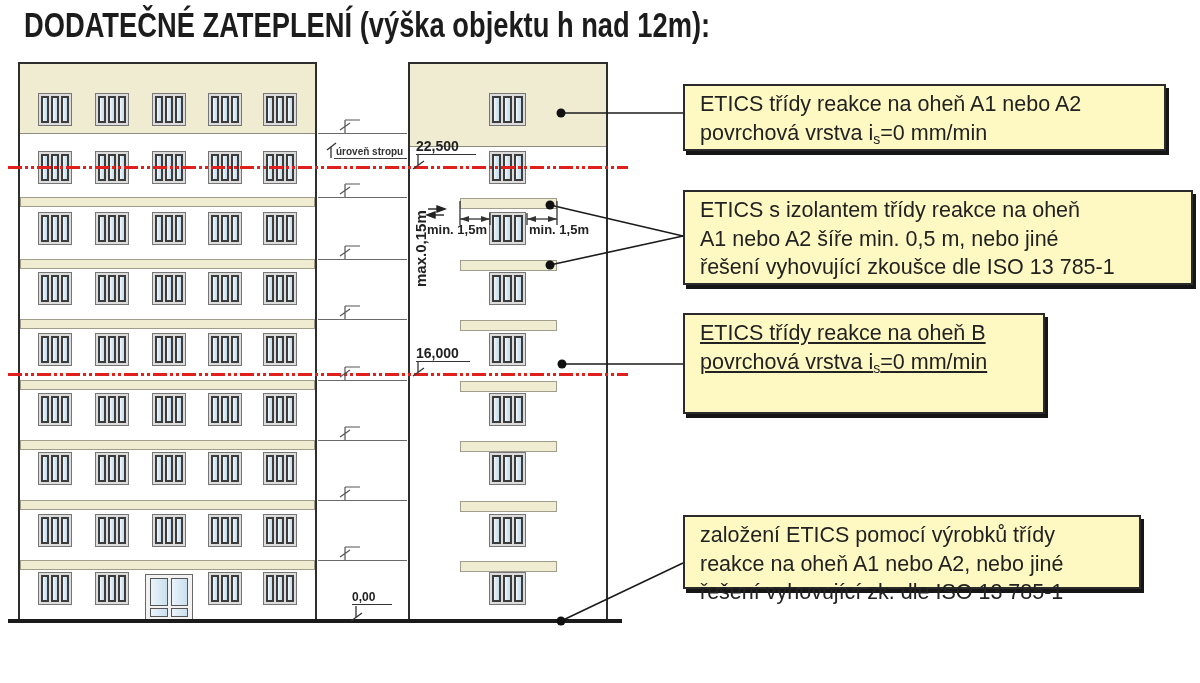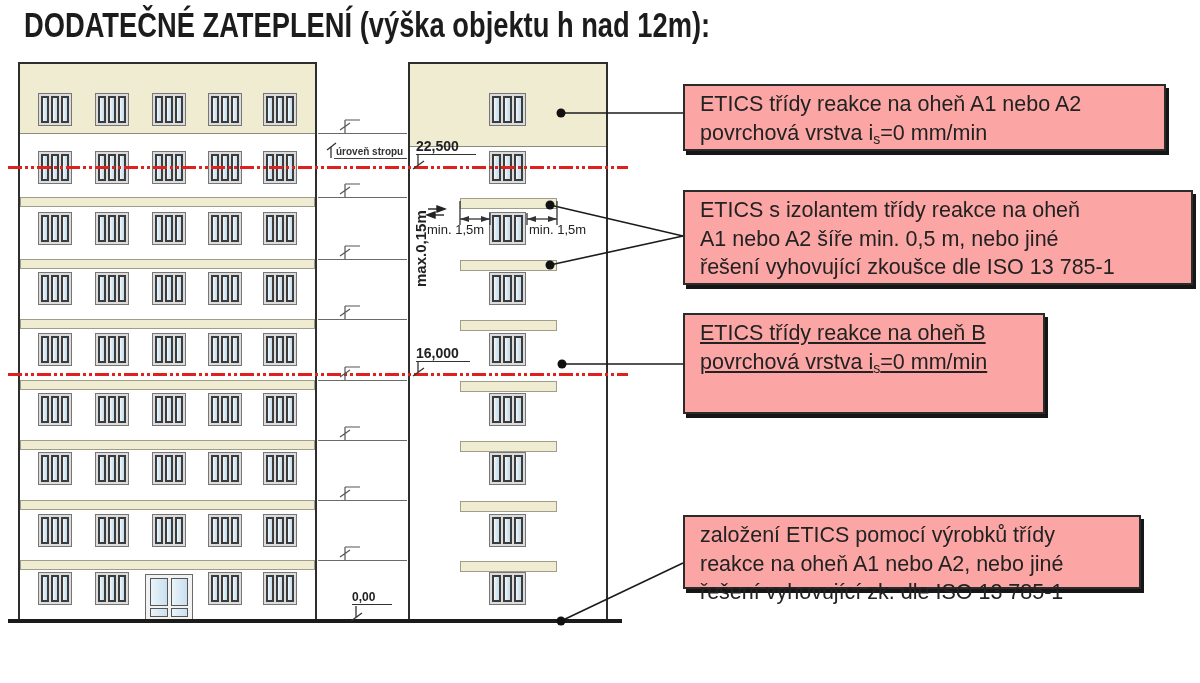--- a/index.html
+++ b/index.html
@@ -27,23 +27,23 @@
     background:repeating-linear-gradient(90deg,#e0201c 0 14px,rgba(0,0,0,0) 14px 17px,#e0201c 17px 20px,rgba(0,0,0,0) 20px 23px,#e0201c 23px 26px,rgba(0,0,0,0) 26px 29px);}
   #red1{top:166px;} #red2{top:373px;}
   .ground{position:absolute;left:8px;top:619px;width:614px;height:4px;background:#1b1b1b;}
   svg.overlay{position:absolute;left:0;top:0;pointer-events:none;}
   .dim{position:absolute;font-weight:bold;color:#222;white-space:nowrap;}
   #lbl22500{left:416px;top:138px;font-size:14px;border-bottom:1px solid #333;width:60px;}
   #lbl12000{left:416px;top:345px;font-size:14px;border-bottom:1px solid #333;width:54px;}
   #lbl000{left:352px;top:590px;font-size:12px;border-bottom:1px solid #333;width:40px;}
   #lblUroven{left:334px;top:146px;font-size:10px;border-bottom:1px solid #444;padding:0 4px 1px 2px;color:#333;}
   #lblMax{left:412px;top:287px;font-size:15px;transform:rotate(-90deg);transform-origin:0 0;width:92px;}
-  .min15{position:absolute;font-weight:normal;font-size:13px;color:#222;white-space:nowrap;text-align:right;}
+  .min15{position:absolute;font-weight:bold;font-size:13px;color:#222;white-space:nowrap;text-align:right;}
   #min15L{left:427px;top:222px;} #min15R{left:529px;top:222px;}
-  .box{position:absolute;background:#fca5a5;border:2px solid #2b2b2b;box-shadow:3px 4px 0 #161616;
+  .box{position:absolute;background:#fef9c3;border:2px solid #2b2b2b;box-shadow:3px 4px 0 #161616;
        box-sizing:border-box;padding:4px 2px 4px 15px;font-size:21.5px;line-height:28.5px;color:#222;}
   .box sub{font-size:14px;vertical-align:-4px;line-height:0;}
   #box1{left:683px;top:84px;width:483px;height:67px;}
   #box2{left:683px;top:190px;width:510px;height:95px;}
   #box3{left:683px;top:313px;width:362px;height:101px;text-decoration:underline;}
   #box4{left:683px;top:515px;width:458px;height:74px;}
   .bline{white-space:nowrap;}
 </style>
 </head>
 <body>

